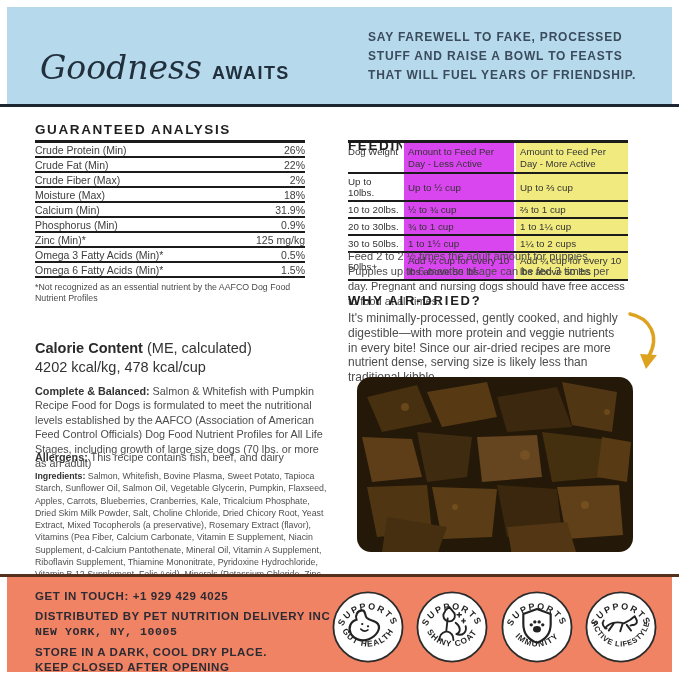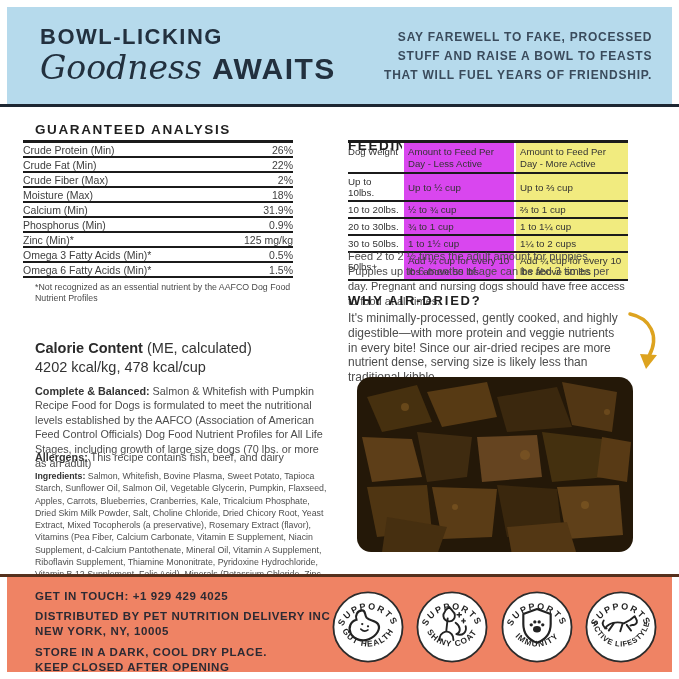--- a/index.html
+++ b/index.html
@@ -6,29 +6,29 @@
   html,body { background:#ffffff; }
   body { font-family:"Liberation Sans", sans-serif; color:#333; }
   .page { position:relative; width:679px; height:679px; background:#fff; overflow:hidden; outline:1px solid #d9d9d9; }
 
   
   .banner { position:absolute; left:7px; top:7px; width:665px; height:97px; background:#b6daec; }
   .banner-rule { position:absolute; left:0; top:104px; width:679px; height:3px; background:#1d2732; }
   .brand-line1 { position:absolute; left:40px; top:24px; font-size:22px; font-weight:bold; letter-spacing:1.5px; color:#22303e; }
   .brand-line2 { position:absolute; left:40px; top:48px; display:flex; align-items:baseline; gap:10px; color:#22303e; }
   .brand-script { font-family:"DejaVu Serif", serif; font-style:italic; font-size:33px; }
-  .brand-awaits { font-size:30px; font-weight:bold; letter-spacing:1.5px; }
-  .tagline { position:absolute; left:384px; top:28px; font-size:12px; font-weight:bold; letter-spacing:0.8px; line-height:19px; color:#3a4b5c;text-align:right; }
+  .brand-awaits { font-size:18px; font-weight:bold; letter-spacing:1.5px; }
+  .tagline { position:absolute; left:368px; top:28px; font-size:12px; font-weight:bold; letter-spacing:0.8px; line-height:19px; color:#3a4b5c; }
 
   
   .sec-heading { font-size:13.5px; font-weight:bold; letter-spacing:1.6px; color:#1f1f1f; }
 
   
   .ga-heading { position:absolute; left:35px; top:122px; }
-  .ga-table { position:absolute; left:23px; top:140px; width:270px; border-top:3px solid #1b1b1b; }
+  .ga-table { position:absolute; left:35px; top:140px; width:270px; border-top:3px solid #1b1b1b; }
   .ga-row { display:flex; justify-content:space-between; align-items:center; height:15px; border-bottom:2px solid #1b1b1b; font-size:10.5px; color:#3d3d3d; }
   .ga-row .val { font-weight:normal; }
   .ga-footnote { position:absolute; left:35px; top:282px; width:270px; font-size:8.8px; line-height:11px; color:#4a4a4a; }
 
   .calorie-1 { position:absolute; left:35px; top:340px; font-size:14.5px; color:#333; }
   .calorie-1 b { color:#2b2b2b; }
   .calorie-2 { position:absolute; left:35px; top:359px; font-size:14.5px; color:#333; }
 
   .para { position:absolute; left:35px; width:294px; color:#4c4c4c; }
   .cb { top:384px; font-size:10.8px; line-height:14.4px; }
@@ -55,36 +55,35 @@
   
   .photo { position:absolute; left:357px; top:377px; width:276px; height:175px; }
   .photo svg { display:block; }
 
   
   .footer-rule { position:absolute; left:0; top:574px; width:679px; height:3px; background:#55301d; }
   .footer { position:absolute; left:7px; top:577px; width:665px; height:95px; background:#ef8364; }
   .ft { position:absolute; font-weight:bold; letter-spacing:0.6px; color:#2c2a33; font-size:11.5px; }
   .ft1 { left:35px; top:590px; }
   .ft2 { left:35px; top:610px; }
-  .ft3 { left:35px; top:625px; }
+  .ft3 { left:35px; top:625px;font-family:Liberation Mono, monospace; }
   .ft4 { left:35px; top:646px; }
   .ft5 { left:35px; top:661px; }
 
   .badge { position:absolute; top:591px; width:72px; height:72px; }
   .badge svg { display:block; }
   .b0 { left:332px; } .b1 { left:416px; } .b2 { left:501px; } .b3 { left:585px; }
   .badge text { font-family:"Liberation Sans", sans-serif; font-weight:bold; fill:#1f1f1f; }
 </style>
 </head>
 <body>
 
 <div class="page">
 
   <div class="banner"></div>
-  <div class="brand-line1">BOWL-LICKING</div>
   <div class="brand-line2">
     <span class="brand-script">Goodness</span>
     <span class="brand-awaits">AWAITS</span>
   </div>
   <div class="tagline">
     <div>SAY FAREWELL TO FAKE, PROCESSED</div>
     <div>STUFF AND RAISE A BOWL TO FEASTS</div>
     <div>THAT WILL FUEL YEARS OF FRIENDSHIP.</div>
   </div>
   <div class="banner-rule"></div>

